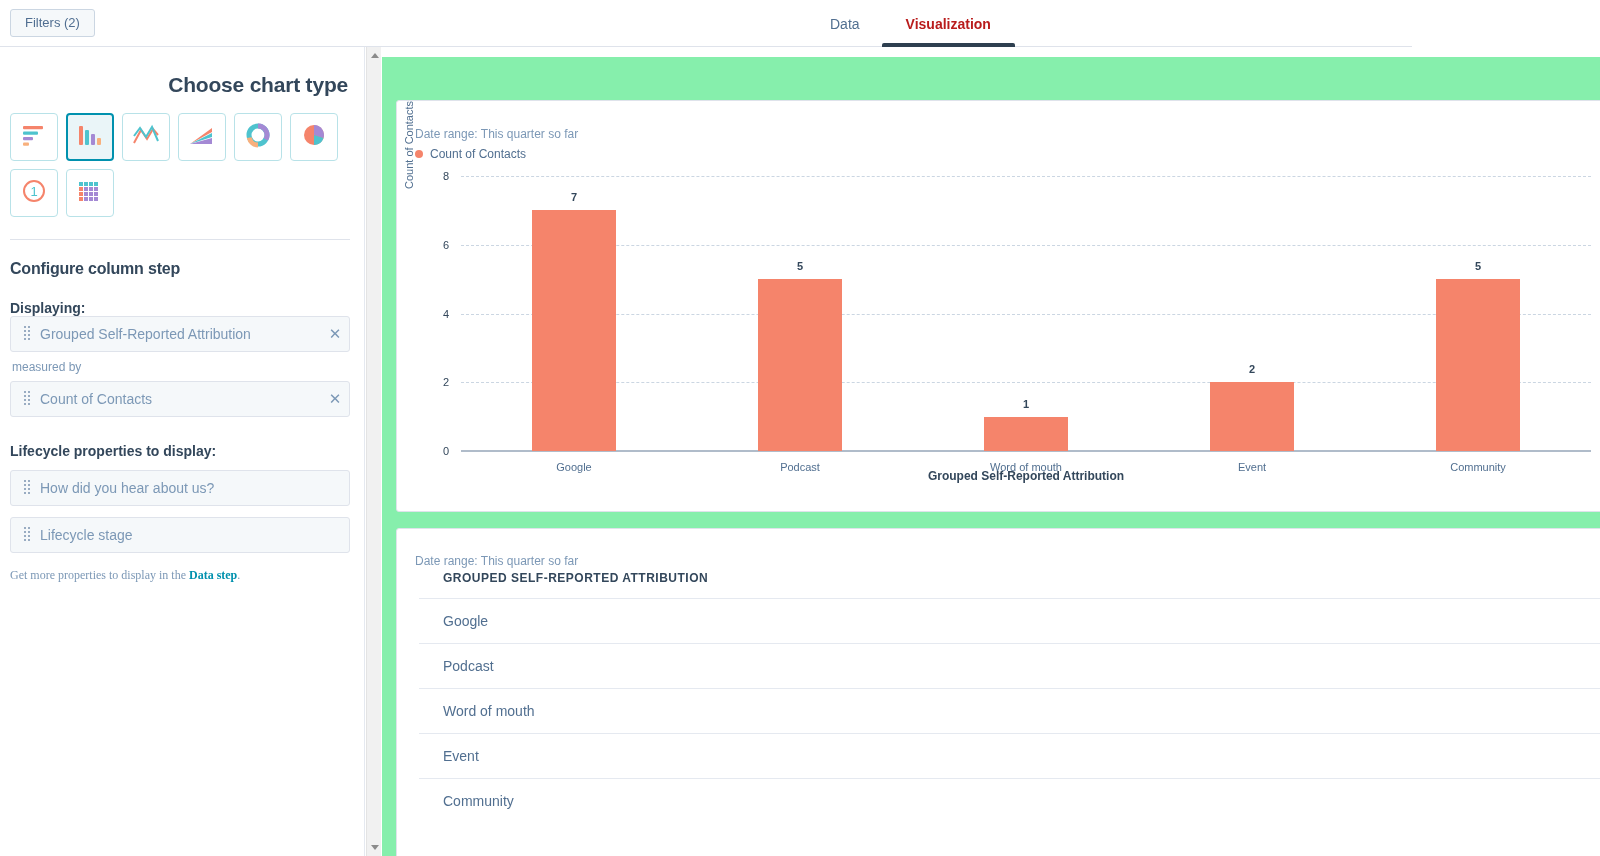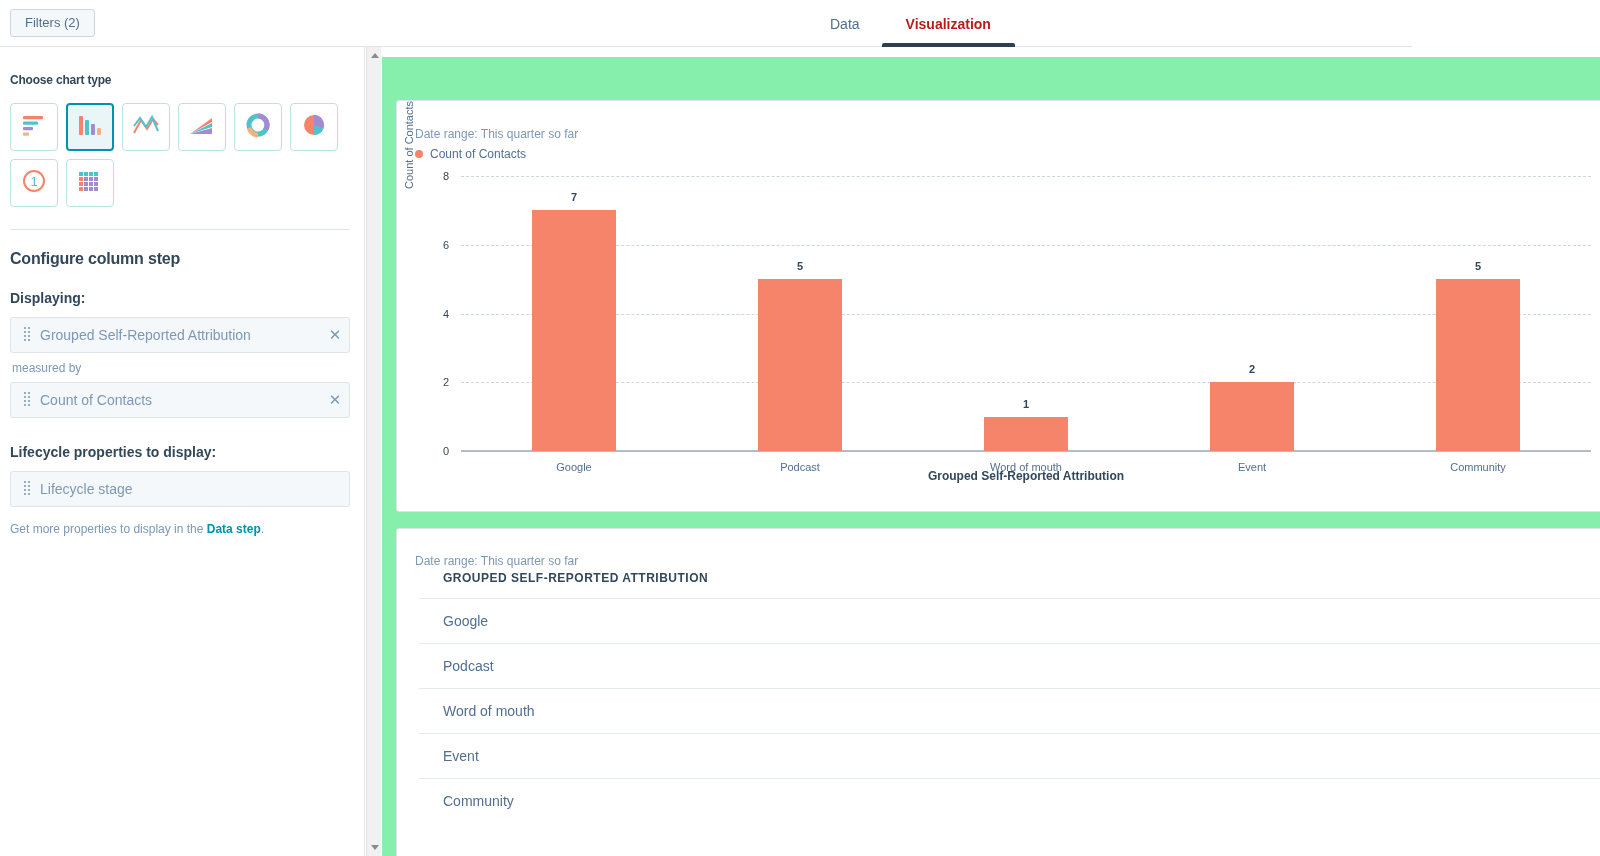--- a/index.html
+++ b/index.html
@@ -37,40 +37,41 @@
     height: 4px; background: #2e3f50; border-radius: 2px 2px 0 0;
   }
 
   
   .sidebar {
     position: absolute; left: 0; top: 47px; width: 365px; height: 809px;
     background: #ffffff; overflow: hidden; border-right: 1px solid #e5e9f0;
   }
   .sb-inner { padding: 16px 16px 0 10px; }
   .sb-h1 {
-    font-size: 12px; font-weight: 700; color: #33475b; margin: 10px 0 16px 0;
+    font-size: 21px; font-weight: 700; color: #33475b; margin: 10px 0 16px 0;
     letter-spacing: -0.2px;
+    text-align: right;
   }
   .chart-types { display: flex; flex-wrap: wrap; gap: 8px; width: 348px; }
   .ct-btn {
     width: 48px; height: 48px; border: 1px solid #b8e2e8; border-radius: 4px;
     background: #fff; display: flex; align-items: center; justify-content: center;
     cursor: pointer;
   }
   .ct-btn.selected { border: 2px solid #0091ae; background: #eaf5f8; }
 
   .sb-divider {
     width: 340px; height: 1px; background: #dfe3eb; margin: 22px 0 20px 0;
   }
   .sb-h2 {
     font-size: 16px; font-weight: 700; color: #33475b; margin-bottom: 22px;
     letter-spacing: -0.2px;
   }
   .sb-label {
-    font-size: 14px; font-weight: 700; color: #33475b; margin-bottom: 11px;
+    font-size: 14px; font-weight: 700; color: #33475b; 
   }
   .sb-sublabel {
     font-size: 12px; color: #7c98b6; margin: 8px 0 7px 2px;
   }
   .chip {
     position: relative; width: 340px; height: 36px;
     background: #f5f8fa; border: 1px solid #dfe3eb; border-radius: 3px;
     display: flex; align-items: center; cursor: pointer;
   }
   .chip + .chip { margin-top: 11px; }
@@ -80,21 +81,21 @@
   .grip svg { display: block; }
   .chip-text {
     font-size: 14px; color: #7c98b6; flex: 1; padding-left: 3px;
     white-space: nowrap; overflow: hidden; text-overflow: ellipsis;
   }
   .chip-x {
     width: 28px; text-align: center; font-size: 15px; color: #7c98b6;
     cursor: pointer;
   }
   .avail-label { font-size: 14px; font-weight: 700; color: #33475b; margin: 26px 0 11px 0; }
-  .footnote { font-size: 12px; color: #7c98b6; margin: 15px 0 0 0; }
+  .footnote { font-size: 12px; color: #7c98b6; margin: 15px 0 0 0; font-family: Liberation Serif, serif; }
   .footnote b { color: #0091ae; font-weight: 700; }
 
   
   .sb-scroll {
     position: absolute; left: 366px; top: 47px; width: 15px; height: 809px;
     background: #f1f1f1; border-left: 1px solid #e3e3e3;
   }
   .sb-scroll .arrow {
     position: absolute; left: 0; width: 15px; height: 15px;
     display: flex; align-items: center; justify-content: center;
@@ -315,20 +316,37 @@
           </g>
         </svg>
       </span>
       <span class="chip-text">Count of Contacts</span>
       <span class="chip-x">✕</span>
     </div>
 
     <div class="avail-label">Lifecycle properties to display:</div>
 
 
+    <div class="chip">
+      <span class="grip">
+        <svg width="6" height="18" viewBox="0 0 6 18">
+          <g fill="#99acc2">
+            <rect x="0" y="1" width="2" height="2"></rect>
+              <rect x="4" y="1" width="2" height="2"></rect>
+            <rect x="0" y="5" width="2" height="2"></rect>
+              <rect x="4" y="5" width="2" height="2"></rect>
+            <rect x="0" y="9" width="2" height="2"></rect>
+              <rect x="4" y="9" width="2" height="2"></rect>
+            <rect x="0" y="13" width="2" height="2"></rect>
+              <rect x="4" y="13" width="2" height="2"></rect>
+          </g>
+        </svg>
+      </span>
+      <span class="chip-text">How did you hear about us?</span>
+    </div>
 
     <div class="chip">
       <span class="grip">
         <svg width="6" height="18" viewBox="0 0 6 18">
           <g fill="#99acc2">
             <rect x="0" y="1" width="2" height="2"></rect>
               <rect x="4" y="1" width="2" height="2"></rect>
             <rect x="0" y="5" width="2" height="2"></rect>
               <rect x="4" y="5" width="2" height="2"></rect>
             <rect x="0" y="9" width="2" height="2"></rect>

